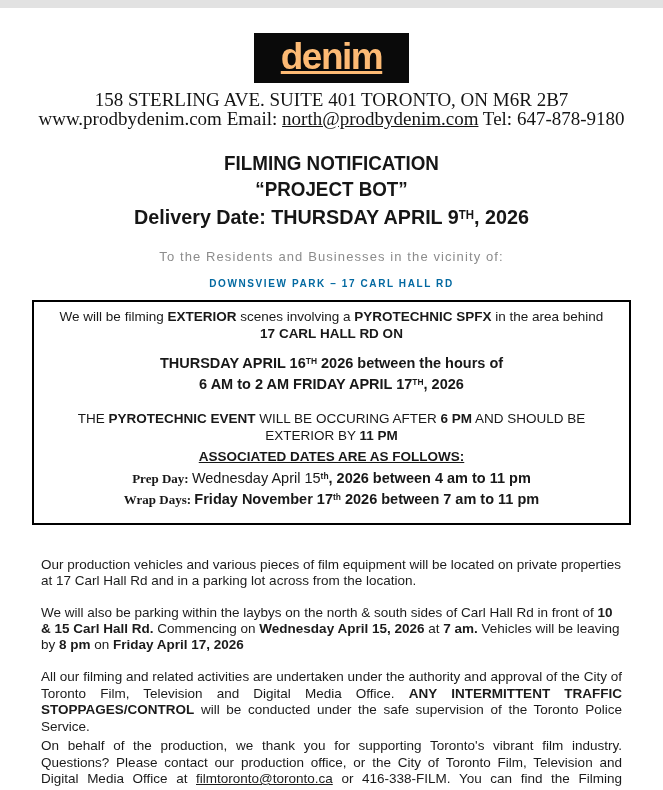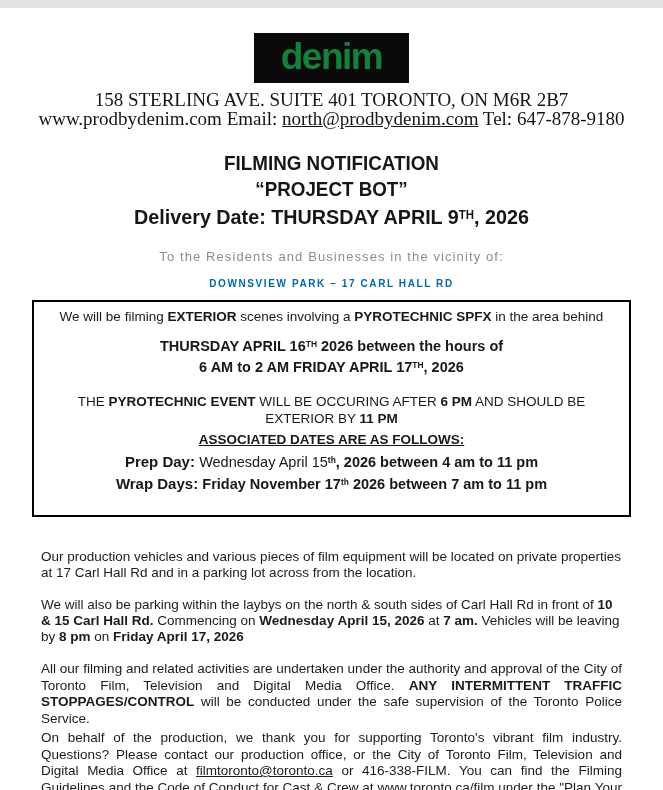--- a/index.html
+++ b/index.html
@@ -11,22 +11,22 @@
     overflow: hidden;
   }
   .top-strip { height: 8px; background: #e2e2e2; }
 
   
   .logo-box {
     width: 155px; height: 50px; background: #0a0a0a;
     margin: 25px auto 7px; display: flex; align-items: center; justify-content: center;
   }
   .logo-text {
-    color: #15803d; font-weight: 700; font-size: 37px; letter-spacing: -1.5px;
-    line-height: 1; padding-bottom: 3px;
+    color: #fdba74; font-weight: 700; font-size: 37px; letter-spacing: -1.5px;
+    line-height: 1; padding-bottom: 3px; text-decoration: underline;
   }
   .addr {
     font-family: "Liberation Serif", serif;
     font-size: 19px; line-height: 19px; text-align: center; color: #141414;
   }
 
   
   .h-block { text-align: center; margin-top: 22px; font-weight: 700; color: #161616; }
   .h-line { transform: scaleX(0.94); transform-origin: 50% 50%; }
   .h-title   { font-size: 20px; line-height: 26px; }
@@ -40,26 +40,26 @@
     font-size: 13px; line-height: 16px; letter-spacing: 1.1px;
   }
   .location {
     margin-top: 13px; text-align: center; color: #0369a1;
     font-size: 10px; font-weight: 700; letter-spacing: 1.6px;
   }
 
   
   .notice-box {
     width: 599px; margin: 11px auto 0; border: 2px solid #000;
-    text-align: center; padding: 6px 10px 19px;
+    text-align: center; padding: 6px 10px 12px;
     font-size: 13.5px; line-height: 17px; color: #181818;
   }
   .nb-date { font-size: 14.5px; line-height: 19px; font-weight: 700; }
   .nb-assoc { font-weight: 700; text-decoration: underline; line-height: 17px; }
-  .seg-small { font-size: 15px; }
+  .seg-small { font-size: 13px; font-family: Liberation Serif, serif; }
   .nb-gap-a { height: 12px; } .nb-gap-b { height: 14px; } .nb-gap-c { height: 4px; }
 
   
   .content { margin: 0 41px; }
   .para { font-size: 13.5px; line-height: 16px; margin-top: 16px; color: #1b1b1b; }
   .para-first { margin-top: 32px; }
   .para-justify { text-align: justify; line-height: 16.5px; }
   .para-last { margin-top: 3px; }
 </style>
 </head>
@@ -78,20 +78,21 @@
   <div class="h-line h-title">FILMING NOTIFICATION</div>
   <div class="h-line h-project">“PROJECT BOT”</div>
   <div class="h-line h-delivery"><span>Delivery Date: THURSDAY APRIL 9</span><sup>TH</sup><span>, 2026</span></div>
 </div>
 
 <div class="recipients">To the Residents and Businesses in the vicinity of:</div>
 <div class="location">DOWNSVIEW PARK – 17 CARL HALL RD</div>
 
 <div class="notice-box">
   <div><span>We will be filming </span><span style="font-weight: 700;">EXTERIOR</span><span> scenes involving a </span><span style="font-weight: 700;">PYROTECHNIC SPFX</span><span> in the area behind</span></div>
+  <div style="font-weight:700">17 CARL HALL RD ON</div>
   <div class="nb-gap-a"></div>
   <div class="nb-date"><span style="font-weight: 700;">THURSDAY APRIL 16</span><sup style="font-weight: 700;">TH</sup><span style="font-weight: 700;"> 2026 between the hours of</span></div>
   <div class="nb-date"><span style="font-weight: 700;">6 AM to 2 AM FRIDAY APRIL 17</span><sup style="font-weight: 700;">TH</sup><span style="font-weight: 700;">, 2026</span></div>
   <div class="nb-gap-b"></div>
   <div><span>THE </span><span style="font-weight: 700;">PYROTECHNIC EVENT</span><span> WILL BE OCCURING AFTER </span><span style="font-weight: 700;">6 PM</span><span> AND SHOULD BE</span></div>
   <div><span>EXTERIOR BY </span><span style="font-weight: 700;">11 PM</span></div>
   <div class="nb-gap-c"></div>
   <div class="nb-assoc">ASSOCIATED DATES ARE AS FOLLOWS:</div>
   <div class="nb-gap-c"></div>
   <div class="nb-date"><span class="seg-small" style="font-weight: 700;">Prep Day: </span><span style="font-weight: 400; margin-top: 20px;">Wednesday April 15</span><sup style="font-weight: 700;">th</sup><span style="font-weight: 700;">, 2026 between 4 am to 11 pm</span></div>

